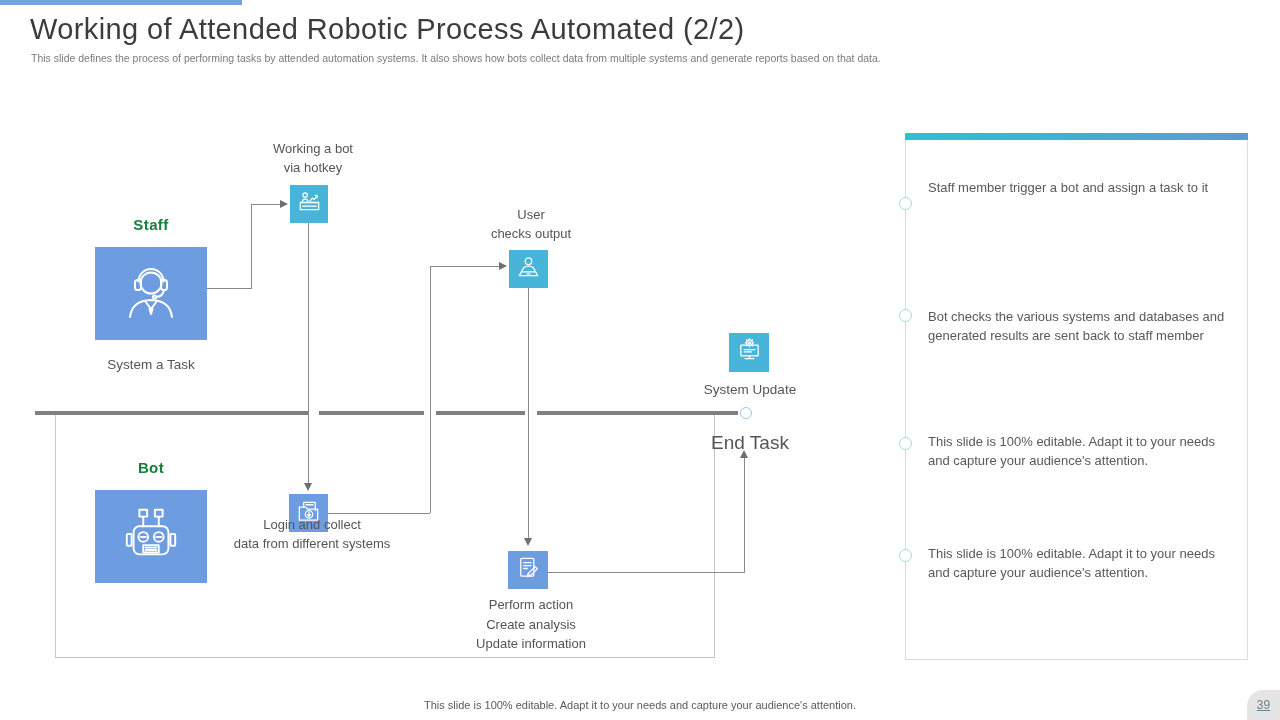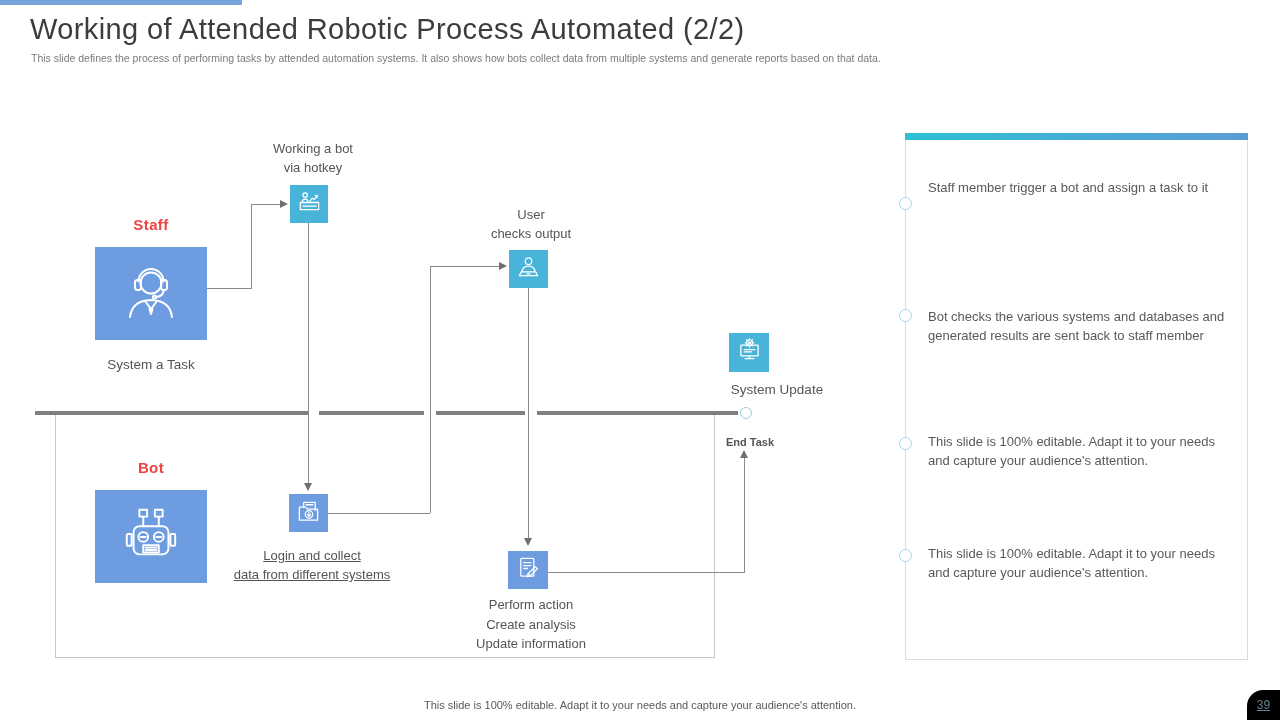--- a/index.html
+++ b/index.html
@@ -10,42 +10,42 @@
   
   .topbar { left:0; top:0; width:242px; height:5px; background:#76a3d9; }
   .title  { left:30px; top:13px; font-size:29px; font-weight:400; color:#3c3c3c; letter-spacing:.4px; }
   .subtitle { left:31px; top:52px; font-size:10.5px; color:#7b7b7b; }
 
   
   .node-box { display:flex; align-items:center; justify-content:center; }
   .big-box  { background:#6d9ce1; }
   .sm-blue  { background:#6d9ce1; }
   .sm-cyan  { background:#49b4da; }
-  .lane-label { font-size:15px; font-weight:bold; color:#ef4444; text-align:center; letter-spacing:.4px; }
+  .lane-label { font-size:15px; font-weight:bold; color:#15803d; text-align:center; letter-spacing:.4px; }
   .node-label { font-size:13px; color:#555555; text-align:center; line-height:19px; white-space:pre-line; }
   .hline { height:1px; background:#8a8a8a; }
   .vline { width:1px;  background:#8a8a8a; }
   .thick { height:4px; background:#7f7f7f; }
   .arr-r { width:0; height:0; border-top:4.5px solid transparent; border-bottom:4.5px solid transparent; border-left:8px solid #6f6f6f; }
   .arr-d { width:0; height:0; border-left:4.5px solid transparent; border-right:4.5px solid transparent; border-top:8px solid #6f6f6f; }
   .arr-u { width:0; height:0; border-left:4.5px solid transparent; border-right:4.5px solid transparent; border-bottom:8px solid #6f6f6f; }
   .container-box { border:1px solid #c6c6c6; border-top:none; }
   .end-circle { width:12px; height:12px; border:1.5px solid #9ccbdd; border-radius:50%; background:#ffffff; }
   svg.white-ic { stroke:#ffffff; fill:none; stroke-width:2; stroke-linecap:round; stroke-linejoin:round; }
   svg.white-ic-sm { stroke:#ffffff; fill:none; stroke-width:1.3; stroke-linecap:round; stroke-linejoin:round; }
 
   
   .panel { left:905px; top:133px; width:343px; height:527px; border:1px solid #dcdcdc; background:#fff; }
   .panel-grad { left:905px; top:133px; width:343px; height:7px; background:linear-gradient(90deg,#2ec0d4,#5b9bd5); }
   .bullet-circle { width:13px; height:13px; border:1.5px solid #a9d6ec; border-radius:50%; background:#fff; left:899px; }
   .bullet-text { left:928px; width:302px; font-size:13px; line-height:18.5px; color:#595959; }
 
   
   .footer-note { left:0; top:699px; width:1280px; text-align:center; font-size:11px; color:#595959; }
-  .page-badge { right:0; bottom:0; width:33px; height:30px; background:#000000; border-top-left-radius:16px;
+  .page-badge { right:0; bottom:0; width:33px; height:30px; background:#e5e5e5; border-top-left-radius:16px;
                 display:flex; align-items:center; justify-content:center; font-size:12px; color:#68828f;text-decoration:underline; }
 </style>
 </head>
 <body>
 
 <div class="abs topbar"></div>
 <h1 class="abs title">Working of Attended Robotic Process Automated (2/2)</h1>
 <div class="abs subtitle">This slide defines the process of performing tasks by attended automation systems. It also shows how bots collect data from multiple systems and generate reports based on that data.</div>
 
 <div class="abs container-box" style="left:55px; top:413px; width:660px; height:245px;"></div>
@@ -127,22 +127,22 @@
     <svg class="white-ic-sm" width="27" height="27" viewBox="0 0 28 28">
       <circle cx="14" cy="6" r="3"></circle>
       <circle cx="14" cy="6" r="1"></circle>
       <path d="M14 1.6 V2.8 M14 9.2 V10.4 M9.6 6 H10.8 M17.2 6 H18.4 M10.9 2.9 l.85 .85 M17.1 9.1 l-.85 -.85 M17.1 2.9 l-.85 .85 M10.9 9.1 l.85 -.85"></path>
       <rect x="5" y="8.5" width="18" height="11" rx="0.5"></rect>
       <path d="M8.5 13 H19.5 M8.5 15.5 H16"></path>
       <path d="M14 19.5 V22 M9.5 22.5 H18.5"></path>
     </svg>
   </span>
 </div>
-<div class="abs node-label" style="left:717px; top:380px; width:120px; font-size:13.5px;">System Update</div>
-<div class="abs node-label" style="left:700px; top:433px; width:100px; font-size:11px;font-weight:bold;">End Task</div>
+<div class="abs node-label" style="left:690px; top:380px; width:120px; font-size:13.5px;">System Update</div>
+<div class="abs node-label" style="left:700px; top:433px; width:100px; font-size:19px;">End Task</div>
 
 <div class="abs lane-label" style="left:95px; top:459px; width:112px;">Bot</div>
 <div class="abs node-box big-box" style="left:95px; top:490px; width:112px; height:93px;">
   <span>
     <svg class="white-ic" width="66" height="62" viewBox="0 0 64 64">
       <rect x="14" y="23" width="36" height="29" rx="6"></rect>
       <path d="M24 23 V13"></path>
         <rect x="20" y="6" width="8" height="7"></rect>
       <path d="M40 23 V13"></path>
         <rect x="36" y="6" width="8" height="7"></rect>
@@ -162,21 +162,21 @@
   <span>
     <svg class="white-ic-sm" width="27" height="27" viewBox="0 0 28 28">
       <path d="M9 9.5 V4.5 H21 V13"></path>
       <path d="M11.5 7 H18.5"></path>
       <path d="M4.5 23 V9.5 H11 L13 11.5 H23.5 V23 Z"></path>
       <circle cx="14.5" cy="17" r="3.8"></circle>
       <path d="M14.5 14.8 V18.8 M12.9 17.4 L14.5 19 L16.1 17.4"></path>
     </svg>
   </span>
 </div>
-<div class="abs node-label" style="left:212px; top:546px; width:200px;text-decoration:underline;">Login and collect
+<div class="abs node-label" style="left:212px; top:515px; width:200px;">Login and collect
 data from different systems</div>
 
 <div class="abs node-box sm-blue" style="left:508px; top:551px; width:40px; height:38px;">
   <span>
     <svg class="white-ic-sm" width="27" height="27" viewBox="0 0 28 28">
       <rect x="6" y="3.5" width="13.5" height="18.5" rx="1"></rect>
       <path d="M9 8 H16.5 M9 11 H16.5 M9 14 H13"></path>
       <path d="M13.5 19.5 L21 12 L23.2 14.2 L15.7 21.7 Z"></path>
       <path d="M13.5 19.5 L12.8 22.4 L15.7 21.7"></path>
     </svg>

